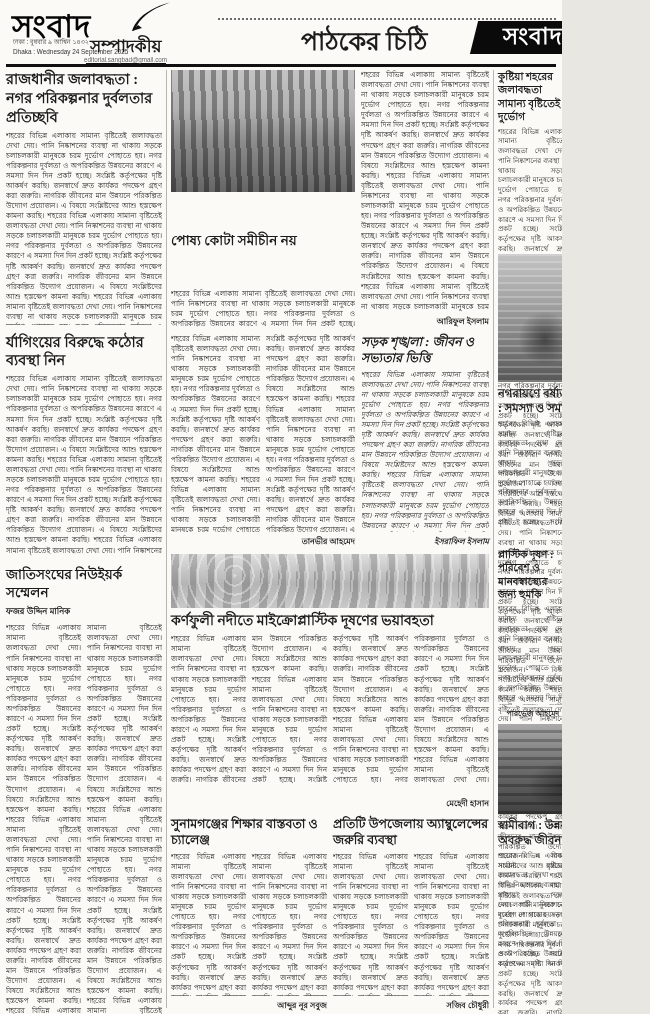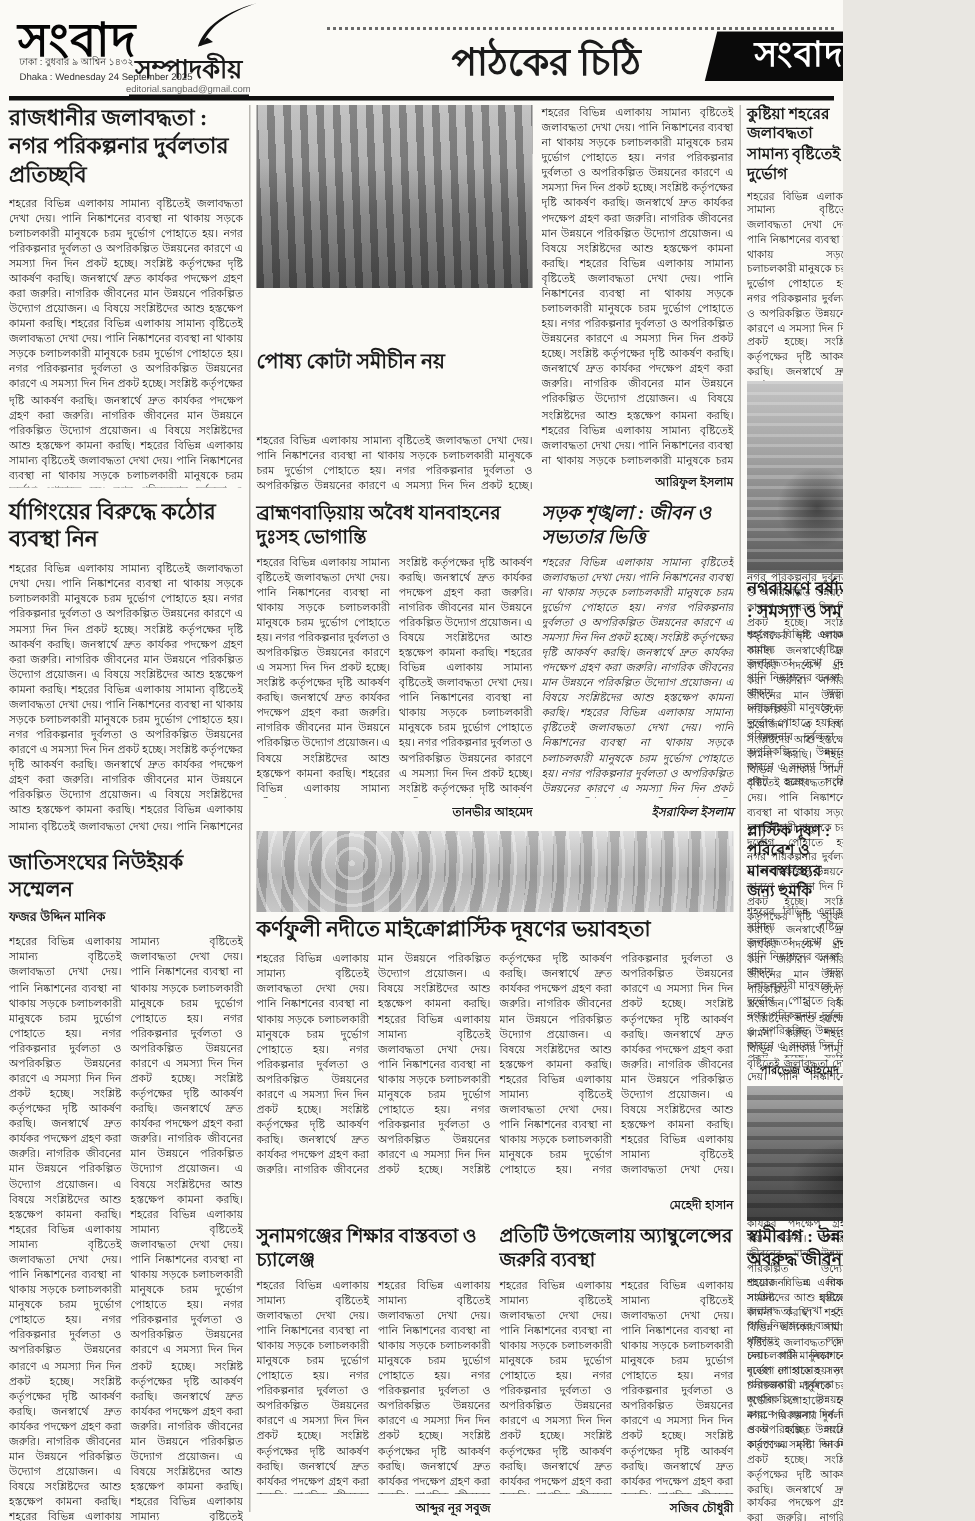--- a/index.html
+++ b/index.html
@@ -118,21 +118,20 @@
         <div class="body-txt fill" style="flex:1;">শহরের বিভিন্ন এলাকায় সামান্য বৃষ্টিতেই জলাবদ্ধতা দেখা দেয়। পানি নিষ্কাশনের ব্যবস্থা না থাকায় সড়কে চলাচলকারী মানুষকে চরম দুর্ভোগ পোহাতে হয়। নগর পরিকল্পনার দুর্বলতা ও অপরিকল্পিত উন্নয়নের কারণে এ সমস্যা দিন দিন প্রকট হচ্ছে। সংশ্লিষ্ট কর্তৃপক্ষের দৃষ্টি আকর্ষণ করছি। জনস্বার্থে দ্রুত কার্যকর পদক্ষেপ গ্রহণ করা জরুরি। নাগরিক জীবনের মান উন্নয়নে পরিকল্পিত উদ্যোগ প্রয়োজন। এ বিষয়ে সংশ্লিষ্টদের আশু হস্তক্ষেপ কামনা করছি। শহরের বিভিন্ন এলাকায় সামান্য বৃষ্টিতেই জলাবদ্ধতা দেখা দেয়। পানি নিষ্কাশনের ব্যবস্থা না থাকায় সড়কে চলাচলকারী মানুষকে চরম দুর্ভোগ পোহাতে হয়। নগর পরিকল্পনার দুর্বলতা ও অপরিকল্পিত উন্নয়নের কারণে এ সমস্যা দিন দিন প্রকট হচ্ছে। সংশ্লিষ্ট কর্তৃপক্ষের দৃষ্টি আকর্ষণ করছি। জনস্বার্থে দ্রুত কার্যকর পদক্ষেপ গ্রহণ করা জরুরি। নাগরিক জীবনের মান উন্নয়নে পরিকল্পিত উদ্যোগ প্রয়োজন। এ বিষয়ে সংশ্লিষ্টদের আশু হস্তক্ষেপ কামনা করছি। শহরের বিভিন্ন এলাকায় সামান্য বৃষ্টিতেই জলাবদ্ধতা দেখা দেয়। পানি নিষ্কাশনের ব্যবস্থা না থাকায় সড়কে চলাচলকারী মানুষকে চরম দুর্ভোগ পোহাতে হয়। নগর পরিকল্পনার দুর্বলতা ও অপরিকল্পিত উন্নয়নের কারণে এ সমস্যা দিন দিন প্রকট হচ্ছে। সংশ্লিষ্ট কর্তৃপক্ষের দৃষ্টি আকর্ষণ করছি। জনস্বার্থে দ্রুত কার্যকর পদক্ষেপ গ্রহণ করা জরুরি। নাগরিক জীবনের মান উন্নয়নে পরিকল্পিত উদ্যোগ প্রয়োজন। এ বিষয়ে সংশ্লিষ্টদের আশু হস্তক্ষেপ কামনা করছি। শহরের বিভিন্ন এলাকায় সামান্য বৃষ্টিতেই জলাবদ্ধতা দেখা দেয়। পানি নিষ্কাশনের ব্যবস্থা না থাকায় সড়কে চলাচলকারী মানুষকে চরম দুর্ভোগ পোহাতে হয়। নগর পরিকল্পনার দুর্বলতা ও অপরিকল্পিত উন্নয়নের কারণে এ সমস্যা দিন দিন প্রকট হচ্ছে। সংশ্লিষ্ট কর্তৃপক্ষের দৃষ্টি আকর্ষণ করছি। জনস্বার্থে দ্রুত কার্যকর পদক্ষেপ গ্রহণ করা জরুরি। নাগরিক জীবনের মান উন্নয়নে পরিকল্পিত উদ্যোগ প্রয়োজন। এ বিষয়ে সংশ্লিষ্টদের আশু হস্তক্ষেপ কামনা করছি। </div>
       </div>
       <div style="width:128px;display:flex;flex-direction:column;">
         <div class="body-txt fill" style="flex:1;">শহরের বিভিন্ন এলাকায় সামান্য বৃষ্টিতেই জলাবদ্ধতা দেখা দেয়। পানি নিষ্কাশনের ব্যবস্থা না থাকায় সড়কে চলাচলকারী মানুষকে চরম দুর্ভোগ পোহাতে হয়। নগর পরিকল্পনার দুর্বলতা ও অপরিকল্পিত উন্নয়নের কারণে এ সমস্যা দিন দিন প্রকট হচ্ছে। সংশ্লিষ্ট কর্তৃপক্ষের দৃষ্টি আকর্ষণ করছি। জনস্বার্থে দ্রুত কার্যকর পদক্ষেপ গ্রহণ করা জরুরি। নাগরিক জীবনের মান উন্নয়নে পরিকল্পিত উদ্যোগ প্রয়োজন। এ বিষয়ে সংশ্লিষ্টদের আশু হস্তক্ষেপ কামনা করছি। শহরের বিভিন্ন এলাকায় সামান্য বৃষ্টিতেই জলাবদ্ধতা দেখা দেয়। পানি নিষ্কাশনের ব্যবস্থা না থাকায় সড়কে চলাচলকারী মানুষকে চরম দুর্ভোগ পোহাতে হয়। নগর পরিকল্পনার দুর্বলতা ও অপরিকল্পিত উন্নয়নের কারণে এ সমস্যা দিন দিন প্রকট হচ্ছে। সংশ্লিষ্ট কর্তৃপক্ষের দৃষ্টি আকর্ষণ করছি। জনস্বার্থে দ্রুত কার্যকর পদক্ষেপ গ্রহণ করা জরুরি। নাগরিক জীবনের মান উন্নয়নে পরিকল্পিত উদ্যোগ প্রয়োজন। এ বিষয়ে সংশ্লিষ্টদের আশু হস্তক্ষেপ কামনা করছি। শহরের বিভিন্ন এলাকায় সামান্য বৃষ্টিতেই জলাবদ্ধতা দেখা দেয়। পানি নিষ্কাশনের ব্যবস্থা না থাকায় সড়কে চলাচলকারী মানুষকে চরম দুর্ভোগ পোহাতে হয়। নগর পরিকল্পনার দুর্বলতা ও অপরিকল্পিত উন্নয়নের কারণে এ সমস্যা দিন দিন প্রকট হচ্ছে। সংশ্লিষ্ট কর্তৃপক্ষের দৃষ্টি আকর্ষণ করছি। জনস্বার্থে দ্রুত কার্যকর পদক্ষেপ গ্রহণ করা জরুরি। নাগরিক জীবনের মান উন্নয়নে পরিকল্পিত উদ্যোগ প্রয়োজন। এ বিষয়ে সংশ্লিষ্টদের আশু হস্তক্ষেপ কামনা করছি। শহরের বিভিন্ন এলাকায় সামান্য বৃষ্টিতেই জলাবদ্ধতা দেখা দেয়। পানি নিষ্কাশনের ব্যবস্থা না থাকায় সড়কে চলাচলকারী মানুষকে চরম দুর্ভোগ পোহাতে হয়। নগর পরিকল্পনার দুর্বলতা ও অপরিকল্পিত উন্নয়নের কারণে এ সমস্যা দিন দিন প্রকট হচ্ছে। সংশ্লিষ্ট কর্তৃপক্ষের দৃষ্টি আকর্ষণ করছি। জনস্বার্থে দ্রুত কার্যকর পদক্ষেপ গ্রহণ করা জরুরি। নাগরিক জীবনের মান উন্নয়নে পরিকল্পিত উদ্যোগ প্রয়োজন। এ বিষয়ে সংশ্লিষ্টদের আশু হস্তক্ষেপ কামনা করছি। শহরের বিভিন্ন এলাকায় সামান্য বৃষ্টিতেই জলাবদ্ধতা দেখা দেয়। পানি নিষ্কাশনের ব্যবস্থা না থাকায় সড়কে চলাচলকারী মানুষকে চরম দুর্ভোগ পোহাতে হয়। নগর পরিকল্পনার দুর্বলতা ও অপরিকল্পিত উন্নয়নের কারণে এ সমস্যা দিন দিন প্রকট হচ্ছে। সংশ্লিষ্ট কর্তৃপক্ষের দৃষ্টি আকর্ষণ করছি। জনস্বার্থে দ্রুত কার্যকর পদক্ষেপ গ্রহণ করা জরুরি। নাগরিক জীবনের মান উন্নয়নে পরিকল্পিত উদ্যোগ প্রয়োজন। এ বিষয়ে সংশ্লিষ্টদের আশু হস্তক্ষেপ কামনা করছি। শহরের বিভিন্ন এলাকায় সামান্য বৃষ্টিতেই জলাবদ্ধতা দেখা দেয়। পানি নিষ্কাশনের ব্যবস্থা না থাকায় সড়কে চলাচলকারী মানুষকে চরম দুর্ভোগ পোহাতে হয়। নগর পরিকল্পনার দুর্বলতা ও অপরিকল্পিত উন্নয়নের কারণে এ সমস্যা দিন দিন প্রকট হচ্ছে। সংশ্লিষ্ট কর্তৃপক্ষের দৃষ্টি আকর্ষণ করছি। জনস্বার্থে দ্রুত কার্যকর পদক্ষেপ গ্রহণ করা জরুরি। নাগরিক জীবনের মান উন্নয়নে পরিকল্পিত উদ্যোগ প্রয়োজন। এ বিষয়ে সংশ্লিষ্টদের আশু হস্তক্ষেপ কামনা করছি। শহরের বিভিন্ন এলাকায় সামান্য বৃষ্টিতেই জলাবদ্ধতা দেখা দেয়। পানি নিষ্কাশনের ব্যবস্থা না থাকায় সড়কে চলাচলকারী মানুষকে চরম দুর্ভোগ পোহাতে হয়। নগর পরিকল্পনার দুর্বলতা ও অপরিকল্পিত উন্নয়নের কারণে এ সমস্যা দিন দিন প্রকট হচ্ছে। সংশ্লিষ্ট কর্তৃপক্ষের দৃষ্টি আকর্ষণ করছি। জনস্বার্থে দ্রুত কার্যকর পদক্ষেপ গ্রহণ করা জরুরি। নাগরিক জীবনের মান উন্নয়নে পরিকল্পিত উদ্যোগ প্রয়োজন। এ বিষয়ে সংশ্লিষ্টদের আশু হস্তক্ষেপ কামনা করছি। শহরের বিভিন্ন এলাকায় সামান্য বৃষ্টিতেই জলাবদ্ধতা দেখা দেয়। পানি নিষ্কাশনের ব্যবস্থা না থাকায় সড়কে চলাচলকারী মানুষকে চরম দুর্ভোগ পোহাতে হয়। নগর পরিকল্পনার দুর্বলতা ও অপরিকল্পিত উন্নয়নের কারণে এ সমস্যা দিন দিন প্রকট হচ্ছে। সংশ্লিষ্ট কর্তৃপক্ষের দৃষ্টি আকর্ষণ করছি। জনস্বার্থে দ্রুত কার্যকর পদক্ষেপ গ্রহণ করা জরুরি। নাগরিক জীবনের মান উন্নয়নে পরিকল্পিত উদ্যোগ প্রয়োজন। এ বিষয়ে সংশ্লিষ্টদের আশু হস্তক্ষেপ কামনা করছি। </div>
         <div class="byline">আরিফুল ইসলাম</div>
       </div>
     </div>
 
     <div class="row mt6" style="height:214px;">
       <div style="width:184px;display:flex;flex-direction:column;">
-        <div class="h-mid">ব্রাহ্মণবাড়িয়ায় অবৈধ যানবাহনের দুঃসহ ভোগান্তি</div>
         <div class="body-txt fill cols2" style="flex:1;">শহরের বিভিন্ন এলাকায় সামান্য বৃষ্টিতেই জলাবদ্ধতা দেখা দেয়। পানি নিষ্কাশনের ব্যবস্থা না থাকায় সড়কে চলাচলকারী মানুষকে চরম দুর্ভোগ পোহাতে হয়। নগর পরিকল্পনার দুর্বলতা ও অপরিকল্পিত উন্নয়নের কারণে এ সমস্যা দিন দিন প্রকট হচ্ছে। সংশ্লিষ্ট কর্তৃপক্ষের দৃষ্টি আকর্ষণ করছি। জনস্বার্থে দ্রুত কার্যকর পদক্ষেপ গ্রহণ করা জরুরি। নাগরিক জীবনের মান উন্নয়নে পরিকল্পিত উদ্যোগ প্রয়োজন। এ বিষয়ে সংশ্লিষ্টদের আশু হস্তক্ষেপ কামনা করছি। শহরের বিভিন্ন এলাকায় সামান্য বৃষ্টিতেই জলাবদ্ধতা দেখা দেয়। পানি নিষ্কাশনের ব্যবস্থা না থাকায় সড়কে চলাচলকারী মানুষকে চরম দুর্ভোগ পোহাতে হয়। নগর পরিকল্পনার দুর্বলতা ও অপরিকল্পিত উন্নয়নের কারণে এ সমস্যা দিন দিন প্রকট হচ্ছে। সংশ্লিষ্ট কর্তৃপক্ষের দৃষ্টি আকর্ষণ করছি। জনস্বার্থে দ্রুত কার্যকর পদক্ষেপ গ্রহণ করা জরুরি। নাগরিক জীবনের মান উন্নয়নে পরিকল্পিত উদ্যোগ প্রয়োজন। এ বিষয়ে সংশ্লিষ্টদের আশু হস্তক্ষেপ কামনা করছি। শহরের বিভিন্ন এলাকায় সামান্য বৃষ্টিতেই জলাবদ্ধতা দেখা দেয়। পানি নিষ্কাশনের ব্যবস্থা না থাকায় সড়কে চলাচলকারী মানুষকে চরম দুর্ভোগ পোহাতে হয়। নগর পরিকল্পনার দুর্বলতা ও অপরিকল্পিত উন্নয়নের কারণে এ সমস্যা দিন দিন প্রকট হচ্ছে। সংশ্লিষ্ট কর্তৃপক্ষের দৃষ্টি আকর্ষণ করছি। জনস্বার্থে দ্রুত কার্যকর পদক্ষেপ গ্রহণ করা জরুরি। নাগরিক জীবনের মান উন্নয়নে পরিকল্পিত উদ্যোগ প্রয়োজন। এ বিষয়ে সংশ্লিষ্টদের আশু হস্তক্ষেপ কামনা করছি। শহরের বিভিন্ন এলাকায় সামান্য বৃষ্টিতেই জলাবদ্ধতা দেখা দেয়। পানি নিষ্কাশনের ব্যবস্থা না থাকায় সড়কে চলাচলকারী মানুষকে চরম দুর্ভোগ পোহাতে হয়। নগর পরিকল্পনার দুর্বলতা ও অপরিকল্পিত উন্নয়নের কারণে এ সমস্যা দিন দিন প্রকট হচ্ছে। সংশ্লিষ্ট কর্তৃপক্ষের দৃষ্টি আকর্ষণ করছি। জনস্বার্থে দ্রুত কার্যকর পদক্ষেপ গ্রহণ করা জরুরি। নাগরিক জীবনের মান উন্নয়নে পরিকল্পিত উদ্যোগ প্রয়োজন। এ বিষয়ে সংশ্লিষ্টদের আশু হস্তক্ষেপ কামনা করছি। শহরের বিভিন্ন এলাকায় সামান্য বৃষ্টিতেই জলাবদ্ধতা দেখা দেয়। পানি নিষ্কাশনের ব্যবস্থা না থাকায় সড়কে চলাচলকারী মানুষকে চরম দুর্ভোগ পোহাতে হয়। নগর পরিকল্পনার দুর্বলতা ও অপরিকল্পিত উন্নয়নের কারণে এ সমস্যা দিন দিন প্রকট হচ্ছে। সংশ্লিষ্ট কর্তৃপক্ষের দৃষ্টি আকর্ষণ করছি। জনস্বার্থে দ্রুত কার্যকর পদক্ষেপ গ্রহণ করা জরুরি। নাগরিক জীবনের মান উন্নয়নে পরিকল্পিত উদ্যোগ প্রয়োজন। এ বিষয়ে সংশ্লিষ্টদের আশু হস্তক্ষেপ কামনা করছি। শহরের বিভিন্ন এলাকায় সামান্য বৃষ্টিতেই জলাবদ্ধতা দেখা দেয়। পানি নিষ্কাশনের ব্যবস্থা না থাকায় সড়কে চলাচলকারী মানুষকে চরম দুর্ভোগ পোহাতে হয়। নগর পরিকল্পনার দুর্বলতা ও অপরিকল্পিত উন্নয়নের কারণে এ সমস্যা দিন দিন প্রকট হচ্ছে। সংশ্লিষ্ট কর্তৃপক্ষের দৃষ্টি আকর্ষণ করছি। জনস্বার্থে দ্রুত কার্যকর পদক্ষেপ গ্রহণ করা জরুরি। নাগরিক জীবনের মান উন্নয়নে পরিকল্পিত উদ্যোগ প্রয়োজন। এ বিষয়ে সংশ্লিষ্টদের আশু হস্তক্ষেপ কামনা করছি। শহরের বিভিন্ন এলাকায় সামান্য বৃষ্টিতেই জলাবদ্ধতা দেখা দেয়। পানি নিষ্কাশনের ব্যবস্থা না থাকায় সড়কে চলাচলকারী মানুষকে চরম দুর্ভোগ পোহাতে হয়। নগর পরিকল্পনার দুর্বলতা ও অপরিকল্পিত উন্নয়নের কারণে এ সমস্যা দিন দিন প্রকট হচ্ছে। সংশ্লিষ্ট কর্তৃপক্ষের দৃষ্টি আকর্ষণ করছি। জনস্বার্থে দ্রুত কার্যকর পদক্ষেপ গ্রহণ করা জরুরি। নাগরিক জীবনের মান উন্নয়নে পরিকল্পিত উদ্যোগ প্রয়োজন। এ বিষয়ে সংশ্লিষ্টদের আশু হস্তক্ষেপ কামনা করছি। শহরের বিভিন্ন এলাকায় সামান্য বৃষ্টিতেই জলাবদ্ধতা দেখা দেয়। পানি নিষ্কাশনের ব্যবস্থা না থাকায় সড়কে চলাচলকারী মানুষকে চরম দুর্ভোগ পোহাতে হয়। নগর পরিকল্পনার দুর্বলতা ও অপরিকল্পিত উন্নয়নের কারণে এ সমস্যা দিন দিন প্রকট হচ্ছে। সংশ্লিষ্ট কর্তৃপক্ষের দৃষ্টি আকর্ষণ করছি। জনস্বার্থে দ্রুত কার্যকর পদক্ষেপ গ্রহণ করা জরুরি। নাগরিক জীবনের মান উন্নয়নে পরিকল্পিত উদ্যোগ প্রয়োজন। এ বিষয়ে সংশ্লিষ্টদের আশু হস্তক্ষেপ কামনা করছি। শহরের বিভিন্ন এলাকায় সামান্য বৃষ্টিতেই জলাবদ্ধতা দেখা দেয়। পানি নিষ্কাশনের ব্যবস্থা না থাকায় সড়কে চলাচলকারী মানুষকে চরম দুর্ভোগ পোহাতে হয়। নগর পরিকল্পনার দুর্বলতা ও অপরিকল্পিত উন্নয়নের কারণে এ সমস্যা দিন দিন প্রকট হচ্ছে। সংশ্লিষ্ট কর্তৃপক্ষের দৃষ্টি আকর্ষণ করছি। জনস্বার্থে দ্রুত কার্যকর পদক্ষেপ গ্রহণ করা জরুরি। নাগরিক জীবনের মান উন্নয়নে পরিকল্পিত উদ্যোগ প্রয়োজন। এ বিষয়ে সংশ্লিষ্টদের আশু হস্তক্ষেপ কামনা করছি। </div>
         <div class="byline">তানভীর আহমেদ</div>
       </div>
       <div style="width:128px;display:flex;flex-direction:column;font-style:italic;">
         <div class="h-mid">সড়ক শৃঙ্খলা : জীবন ও সভ্যতার ভিত্তি</div>
         <div class="body-txt fill" style="flex:1;">শহরের বিভিন্ন এলাকায় সামান্য বৃষ্টিতেই জলাবদ্ধতা দেখা দেয়। পানি নিষ্কাশনের ব্যবস্থা না থাকায় সড়কে চলাচলকারী মানুষকে চরম দুর্ভোগ পোহাতে হয়। নগর পরিকল্পনার দুর্বলতা ও অপরিকল্পিত উন্নয়নের কারণে এ সমস্যা দিন দিন প্রকট হচ্ছে। সংশ্লিষ্ট কর্তৃপক্ষের দৃষ্টি আকর্ষণ করছি। জনস্বার্থে দ্রুত কার্যকর পদক্ষেপ গ্রহণ করা জরুরি। নাগরিক জীবনের মান উন্নয়নে পরিকল্পিত উদ্যোগ প্রয়োজন। এ বিষয়ে সংশ্লিষ্টদের আশু হস্তক্ষেপ কামনা করছি। শহরের বিভিন্ন এলাকায় সামান্য বৃষ্টিতেই জলাবদ্ধতা দেখা দেয়। পানি নিষ্কাশনের ব্যবস্থা না থাকায় সড়কে চলাচলকারী মানুষকে চরম দুর্ভোগ পোহাতে হয়। নগর পরিকল্পনার দুর্বলতা ও অপরিকল্পিত উন্নয়নের কারণে এ সমস্যা দিন দিন প্রকট হচ্ছে। সংশ্লিষ্ট কর্তৃপক্ষের দৃষ্টি আকর্ষণ করছি। জনস্বার্থে দ্রুত কার্যকর পদক্ষেপ গ্রহণ করা জরুরি। নাগরিক জীবনের মান উন্নয়নে পরিকল্পিত উদ্যোগ প্রয়োজন। এ বিষয়ে সংশ্লিষ্টদের আশু হস্তক্ষেপ কামনা করছি। শহরের বিভিন্ন এলাকায় সামান্য বৃষ্টিতেই জলাবদ্ধতা দেখা দেয়। পানি নিষ্কাশনের ব্যবস্থা না থাকায় সড়কে চলাচলকারী মানুষকে চরম দুর্ভোগ পোহাতে হয়। নগর পরিকল্পনার দুর্বলতা ও অপরিকল্পিত উন্নয়নের কারণে এ সমস্যা দিন দিন প্রকট হচ্ছে। সংশ্লিষ্ট কর্তৃপক্ষের দৃষ্টি আকর্ষণ করছি। জনস্বার্থে দ্রুত কার্যকর পদক্ষেপ গ্রহণ করা জরুরি। নাগরিক জীবনের মান উন্নয়নে পরিকল্পিত উদ্যোগ প্রয়োজন। এ বিষয়ে সংশ্লিষ্টদের আশু হস্তক্ষেপ কামনা করছি। শহরের বিভিন্ন এলাকায় সামান্য বৃষ্টিতেই জলাবদ্ধতা দেখা দেয়। পানি নিষ্কাশনের ব্যবস্থা না থাকায় সড়কে চলাচলকারী মানুষকে চরম দুর্ভোগ পোহাতে হয়। নগর পরিকল্পনার দুর্বলতা ও অপরিকল্পিত উন্নয়নের কারণে এ সমস্যা দিন দিন প্রকট হচ্ছে। সংশ্লিষ্ট কর্তৃপক্ষের দৃষ্টি আকর্ষণ করছি। জনস্বার্থে দ্রুত কার্যকর পদক্ষেপ গ্রহণ করা জরুরি। নাগরিক জীবনের মান উন্নয়নে পরিকল্পিত উদ্যোগ প্রয়োজন। এ বিষয়ে সংশ্লিষ্টদের আশু হস্তক্ষেপ কামনা করছি। শহরের বিভিন্ন এলাকায় সামান্য বৃষ্টিতেই জলাবদ্ধতা দেখা দেয়। পানি নিষ্কাশনের ব্যবস্থা না থাকায় সড়কে চলাচলকারী মানুষকে চরম দুর্ভোগ পোহাতে হয়। নগর পরিকল্পনার দুর্বলতা ও অপরিকল্পিত উন্নয়নের কারণে এ সমস্যা দিন দিন প্রকট হচ্ছে। সংশ্লিষ্ট কর্তৃপক্ষের দৃষ্টি আকর্ষণ করছি। জনস্বার্থে দ্রুত কার্যকর পদক্ষেপ গ্রহণ করা জরুরি। নাগরিক জীবনের মান উন্নয়নে পরিকল্পিত উদ্যোগ প্রয়োজন। এ বিষয়ে সংশ্লিষ্টদের আশু হস্তক্ষেপ কামনা করছি। শহরের বিভিন্ন এলাকায় সামান্য বৃষ্টিতেই জলাবদ্ধতা দেখা দেয়। পানি নিষ্কাশনের ব্যবস্থা না থাকায় সড়কে চলাচলকারী মানুষকে চরম দুর্ভোগ পোহাতে হয়। নগর পরিকল্পনার দুর্বলতা ও অপরিকল্পিত উন্নয়নের কারণে এ সমস্যা দিন দিন প্রকট হচ্ছে। সংশ্লিষ্ট কর্তৃপক্ষের দৃষ্টি আকর্ষণ করছি। জনস্বার্থে দ্রুত কার্যকর পদক্ষেপ গ্রহণ করা জরুরি। নাগরিক জীবনের মান উন্নয়নে পরিকল্পিত উদ্যোগ প্রয়োজন। এ বিষয়ে সংশ্লিষ্টদের আশু হস্তক্ষেপ কামনা করছি। শহরের বিভিন্ন এলাকায় সামান্য বৃষ্টিতেই জলাবদ্ধতা দেখা দেয়। পানি নিষ্কাশনের ব্যবস্থা না থাকায় সড়কে চলাচলকারী মানুষকে চরম দুর্ভোগ পোহাতে হয়। নগর পরিকল্পনার দুর্বলতা ও অপরিকল্পিত উন্নয়নের কারণে এ সমস্যা দিন দিন প্রকট হচ্ছে। সংশ্লিষ্ট কর্তৃপক্ষের দৃষ্টি আকর্ষণ করছি। জনস্বার্থে দ্রুত কার্যকর পদক্ষেপ গ্রহণ করা জরুরি। নাগরিক জীবনের মান উন্নয়নে পরিকল্পিত উদ্যোগ প্রয়োজন। এ বিষয়ে সংশ্লিষ্টদের আশু হস্তক্ষেপ কামনা করছি। </div>
         <div class="byline">ইসরাফিল ইসলাম</div>
       </div>
     </div>
 

